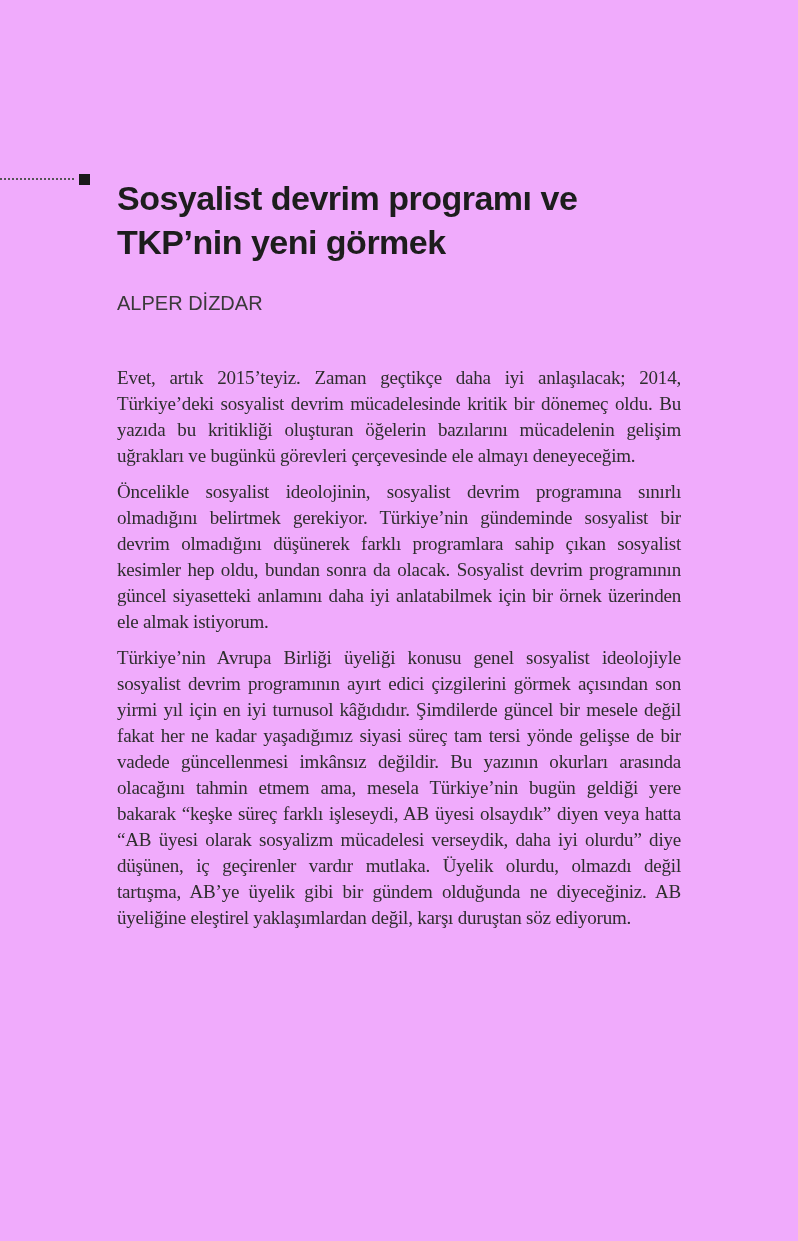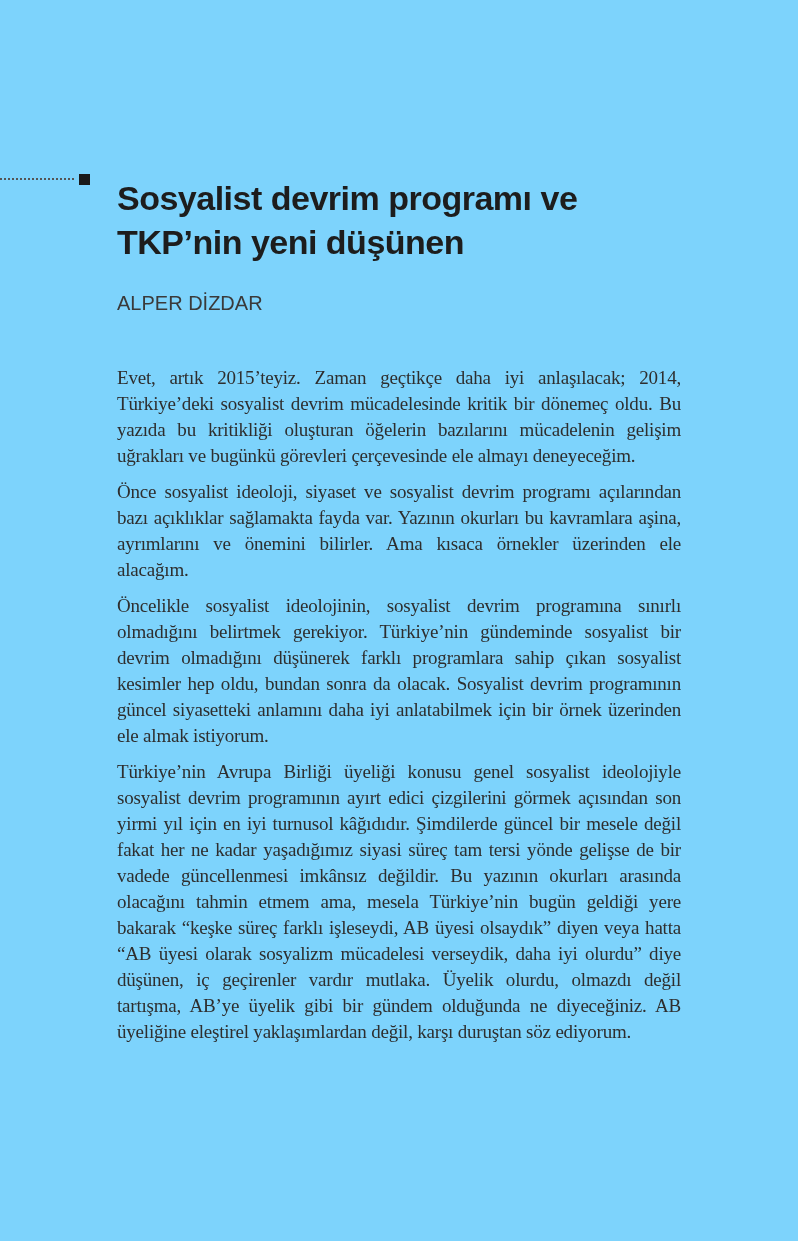--- a/index.html
+++ b/index.html
@@ -4,21 +4,21 @@
 <style>
   html, body {
     margin: 0;
     padding: 0;
     background: #ffffff;
   }
   .page {
     position: relative;
     width: 798px;
     height: 1241px;
-    background: #7dd3fc;
+    background: #f0abfc;
     overflow: hidden;
   }
   
   .title-marker {
     position: absolute;
     top: 172px;
     left: 0;
     width: 95px;
     height: 14px;
     display: flex;
@@ -79,26 +79,25 @@
 
   <div class="title-marker">
     <div class="dotted-rule"></div>
     <div class="square-bullet"></div>
   </div>
 
   <div class="content">
 
     <h1 class="article-title">
       <span class="title-line">Sosyalist devrim programı ve</span>
-      <span class="title-line">TKP’nin yeni düşünen</span>
+      <span class="title-line">TKP’nin yeni görmek</span>
     </h1>
 
     <div class="author-name">ALPER DİZDAR</div>
 
     <div class="article-body">
       <p>Evet, artık 2015’teyiz. Zaman geçtikçe daha iyi anlaşılacak; 2014, Türkiye’deki sosyalist devrim mücadelesinde kritik bir dönemeç oldu. Bu yazıda bu kritikliği oluşturan öğelerin bazılarını mücadelenin gelişim uğrakları ve bugünkü görevleri çerçevesinde ele almayı deneyeceğim.</p>
-      <p>Önce sosyalist ideoloji, siyaset ve sosyalist devrim programı açılarından bazı açıklıklar sağlamakta fayda var. Yazının okurları bu kavramlara aşina, ayrımlarını ve önemini bilirler. Ama kısaca örnekler üzerinden ele alacağım.</p>
       <p>Öncelikle sosyalist ideolojinin, sosyalist devrim programına sınırlı olmadığını belirtmek gerekiyor. Türkiye’nin gündeminde sosyalist bir devrim olmadığını düşünerek farklı programlara sahip çıkan sosyalist kesimler hep oldu, bundan sonra da olacak. Sosyalist devrim programının güncel siyasetteki anlamını daha iyi anlatabilmek için bir örnek üzerinden ele almak istiyorum.</p>
       <p>Türkiye’nin Avrupa Birliği üyeliği konusu genel sosyalist ideolojiyle sosyalist devrim programının ayırt edici çizgilerini görmek açısından son yirmi yıl için en iyi turnusol kâğıdıdır. Şimdilerde güncel bir mesele değil fakat her ne kadar yaşadığımız siyasi süreç tam tersi yönde gelişse de bir vadede güncellenmesi imkânsız değildir. Bu yazının okurları arasında olacağını tahmin etmem ama, mesela Türkiye’nin bugün geldiği yere bakarak “keşke süreç farklı işleseydi, AB üyesi olsaydık” diyen veya hatta “AB üyesi olarak sosyalizm mücadelesi verseydik, daha iyi olurdu” diye düşünen, iç geçirenler vardır mutlaka. Üyelik olurdu, olmazdı değil tartışma, AB’ye üyelik gibi bir gündem olduğunda ne diyeceğiniz. AB üyeliğine eleştirel yaklaşımlardan değil, karşı duruştan söz ediyorum.</p>
     </div>
 
   </div>
 </div>
 
 </body></html>

